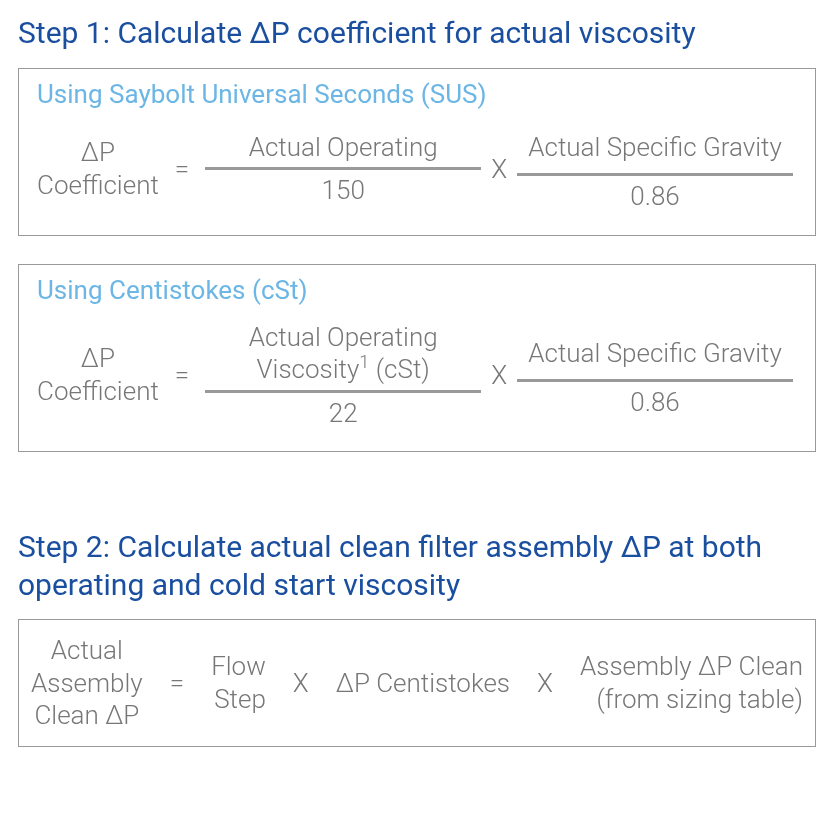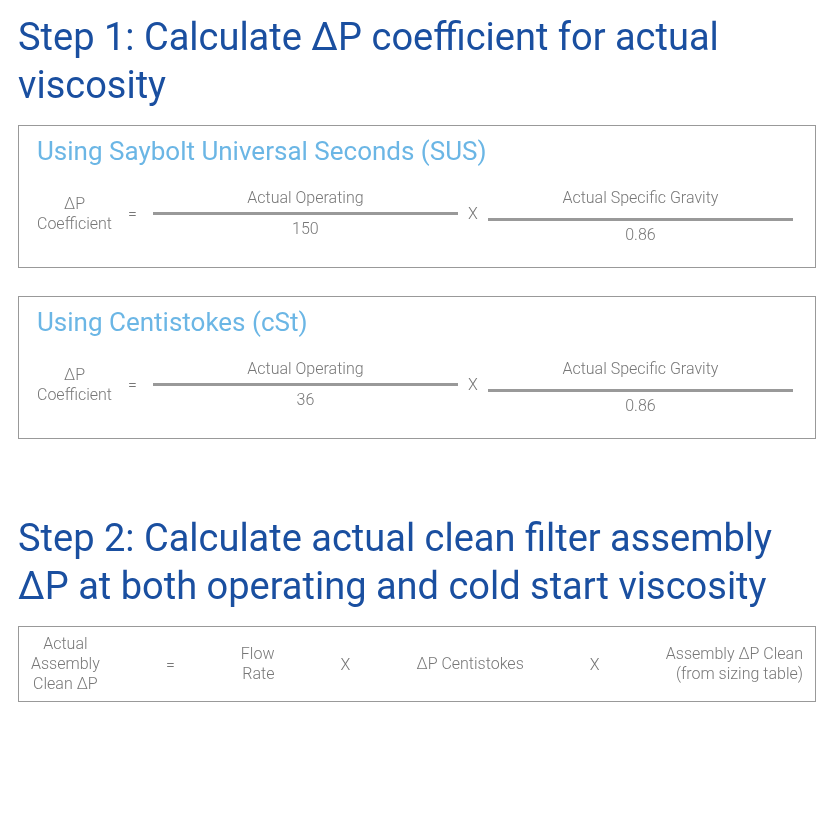--- a/index.html
+++ b/index.html
@@ -6,45 +6,45 @@
   body {
     font-family: -apple-system, BlinkMacSystemFont, "Segoe UI", Roboto, "Helvetica Neue", Arial, sans-serif;
     background: #ffffff;
     width: 834px;
     padding: 14px 18px 20px 18px;
     color: #565656;
     font-weight: 300;
   }
   .step-heading {
     color: #1a4fa0;
-    font-size: 38px;
+    font-size: 30px;
     font-weight: 400;
     margin-bottom: 16px;
     line-height: 1.25;
   }
   .formula-box {
     border: 1px solid #999999;
     padding: 10px 22px 18px 18px;
     margin-bottom: 28px;
   }
   .formula-box.tight {
-    padding: 7px 12px;
+    padding: 14px 12px;
     margin-bottom: 16px;
   }
   .box-title {
     color: #6bb6e5;
     font-size: 26px;
     font-weight: 400;
     margin-bottom: 12px;
   }
   .formula-row {
     display: flex;
     align-items: center;
     color: #777777;
-    font-size: 16px;
+    font-size: 26px;
   }
   .lhs {
     text-align: center;
     line-height: 1.25;
     flex-shrink: 0;
   }
   .eq {
     padding: 0 16px;
     flex-shrink: 0;
   }
@@ -114,23 +114,24 @@
   <div class="box-title">Using Centistokes (cSt)</div>
   <div class="formula-row">
     <div class="lhs">
       <div>ΔP</div>
       <div>Coefficient</div>
     </div>
     <div class="eq">=</div>
     <div class="frac">
       <div class="frac-num">
         <div>Actual Operating</div>
+        <div><span>Viscosity</span><sup>1</sup><span> (cSt)</span></div>
       </div>
       <div class="frac-bar"></div>
-      <div class="frac-den">36</div>
+      <div class="frac-den">22</div>
     </div>
     <div class="times">X</div>
     <div class="frac">
       <div class="frac-num">
         <div class="gap-sm"></div>
         <div>Actual Specific Gravity</div>
         <div class="gap-sm"></div>
       </div>
       <div class="frac-bar"></div>
       <div class="frac-den">0.86</div>
@@ -145,21 +146,21 @@
 <div class="formula-box tight">
   <div class="formula-row" style="justify-content: space-between;">
     <div class="lhs">
       <div>Actual</div>
       <div>Assembly</div>
       <div>Clean ΔP</div>
     </div>
     <div class="eq" style="padding:0 10px">=</div>
     <div class="term">
       <div>Flow</div>
-      <div>Rate</div>
+      <div>Step</div>
     </div>
     <div class="times">X</div>
     <div class="term">
       <div>ΔP Centistokes</div>
     </div>
     <div class="times">X</div>
     <div class="term">
       <div>Assembly ΔP Clean</div>
       <div>(from sizing table)</div>
     </div>

